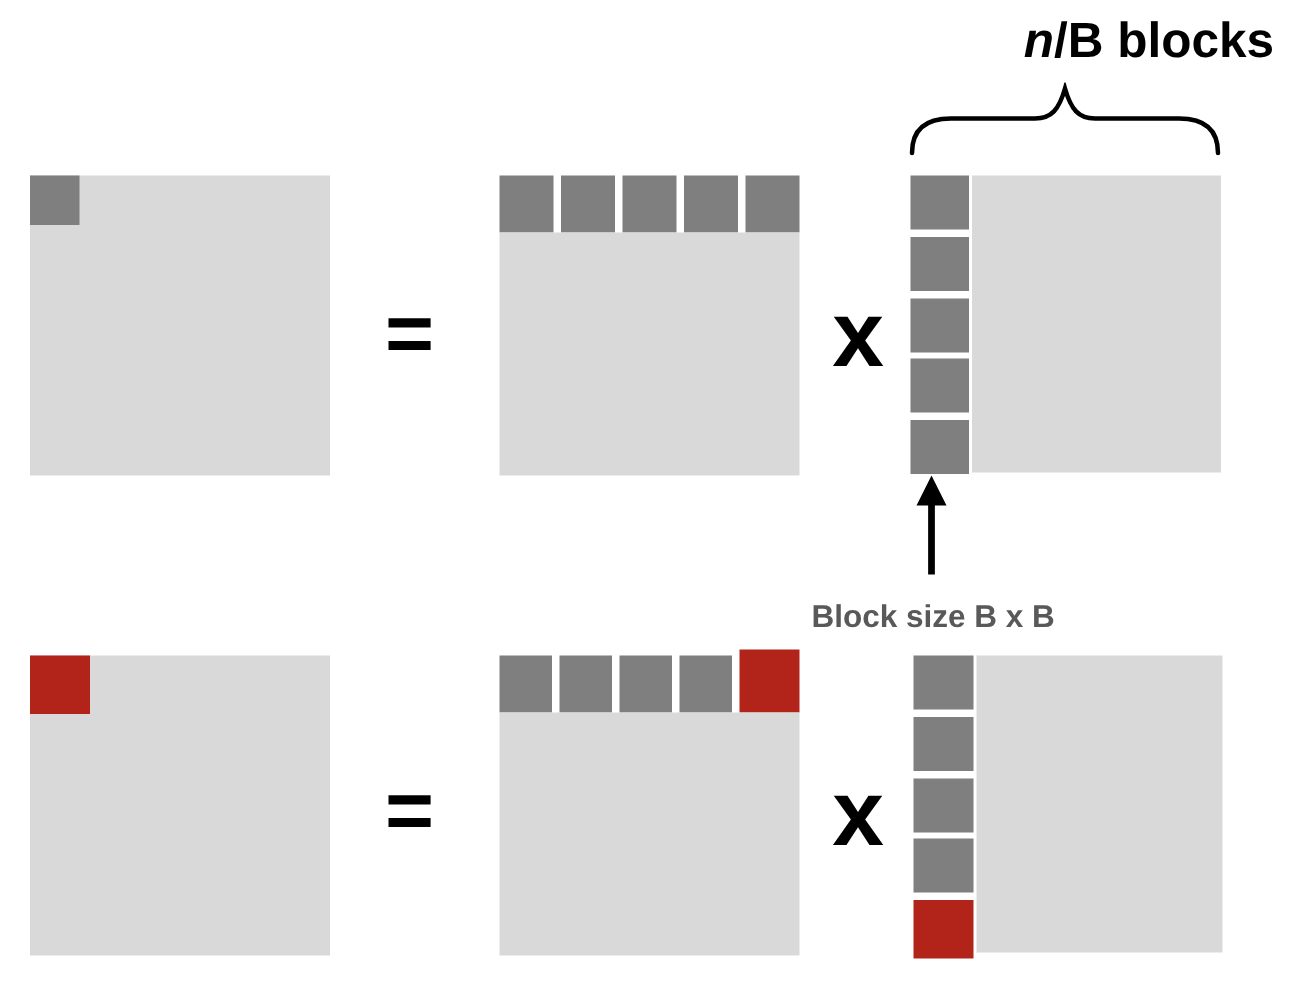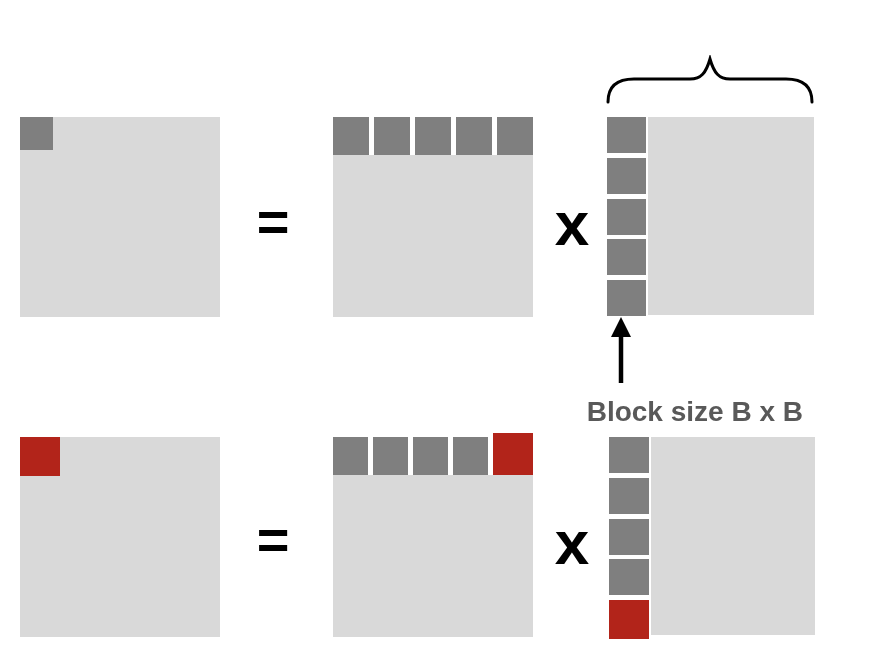--- a/index.html
+++ b/index.html
@@ -89,30 +89,31 @@
   
   .nb-label {
     position: absolute; left: 660px; top: 9px; width: 212px;
     text-align: center; font-size: 33px; font-weight: bold;
     color: #000000; line-height: 36px; white-space: nowrap;
   }
   .nb-label .it { font-style: italic; }
   .brace { position: absolute; left: 604px; top: 55px; }
   .arrow { position: absolute; left: 608px; top: 317px; }
   .bs-label {
-    position: absolute; left: 529px; top: 394px; width: 274px;
-    text-align: right; font-size: 28px; font-weight: bold;
+    position: absolute; left: 541px; top: 394px; width: 274px;
+    text-align: left; font-size: 21px; font-weight: bold;
     color: #595959; line-height: 36px; white-space: nowrap;
   }
 </style>
 </head>
 <body>
 
 <div class="canvas">
 
+  <div class="nb-label"><span class="it">n</span><span>/B blocks</span></div>
 
   <svg class="brace" width="212" height="50" viewBox="0 0 212 50">
     <path d="M 4 47 C 4 32 12 24 30 24 L 86 24 C 97 24 102 18 106 4 C 110 18 115 24 126 24 L 182 24 C 200 24 208 32 208 47" fill="none" stroke="#000000" stroke-width="3" stroke-linecap="round"></path>
   </svg>
 
   <svg class="arrow" width="26" height="68" viewBox="0 0 26 68">
     <polygon points="13,0 3,20 23,20" fill="#000000"></polygon>
     <line x1="13" y1="16" x2="13" y2="66" stroke="#000000" stroke-width="4.5"></line>
   </svg>
 

